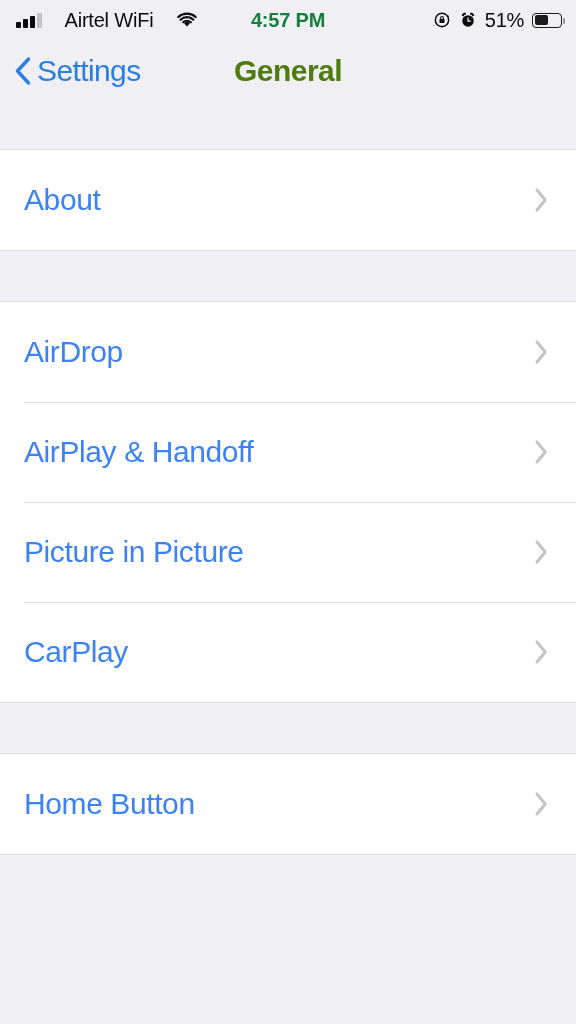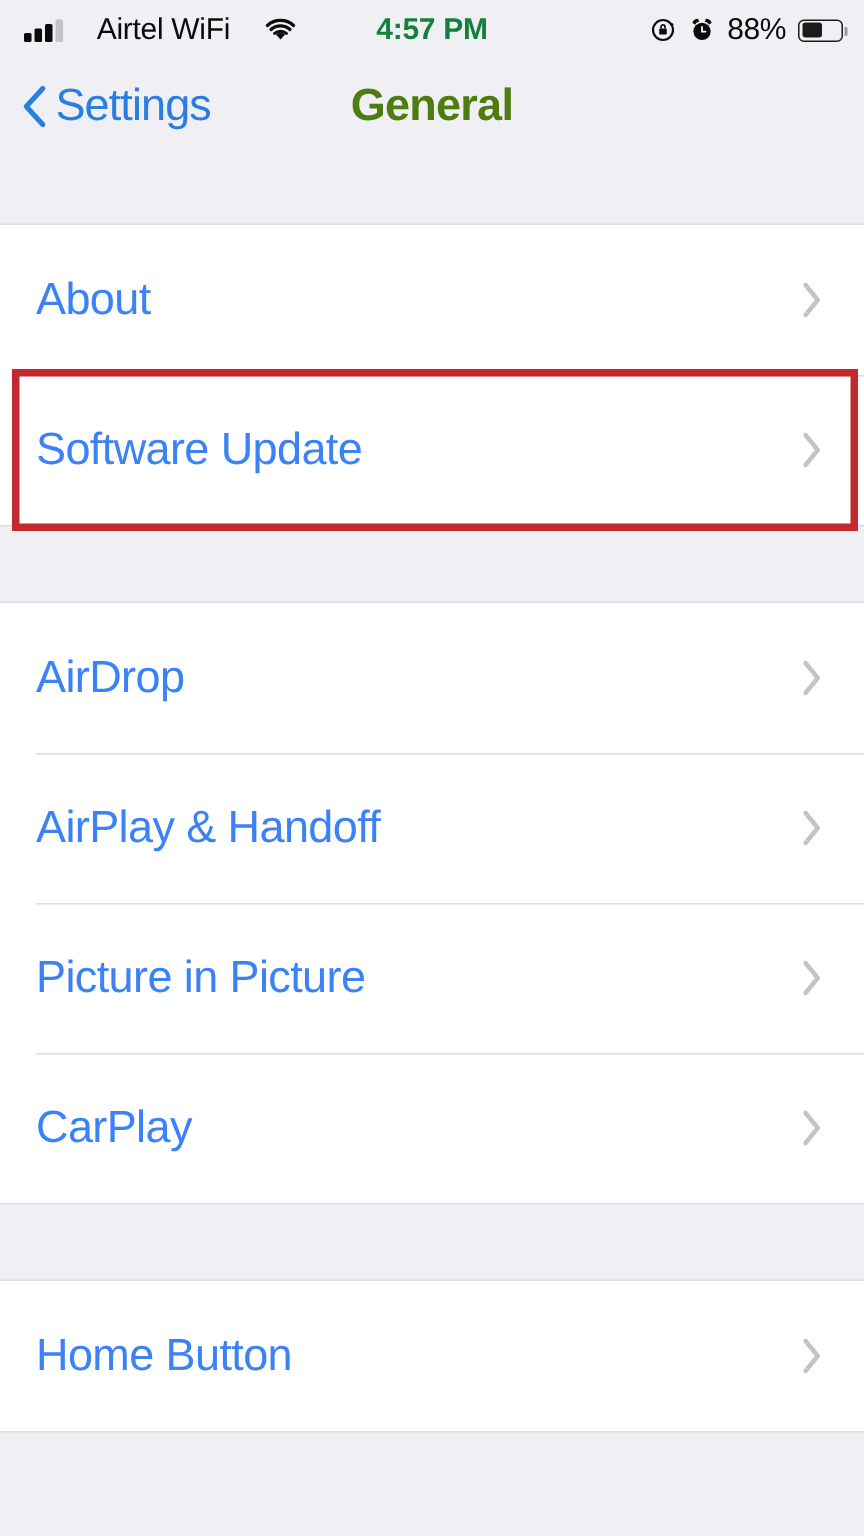--- a/index.html
+++ b/index.html
@@ -152,21 +152,21 @@
       </svg>
     </span>
     <span>
       <svg class="alarm-icon" viewBox="0 0 20 20">
         <circle cx="10" cy="11" r="6.4" fill="#0b0b0b"></circle>
         <path d="M2.8 4.6 a4.6 4.6 0 0 1 4.4 -2.9 l0.6 2.3 a3 3 0 0 0 -2.9 2.2 Z" fill="#0b0b0b"></path>
         <path d="M17.2 4.6 a4.6 4.6 0 0 0 -4.4 -2.9 l-0.6 2.3 a3 3 0 0 1 2.9 2.2 Z" fill="#0b0b0b"></path>
         <path d="M10 7.6 v3.6 h2.6" stroke="#ffffff" stroke-width="1.3" fill="none" stroke-linecap="round"></path>
       </svg>
     </span>
-    <span class="battery-pct">88%</span>
+    <span class="battery-pct">51%</span>
     <span class="battery">
       <span class="battery-fill" id="battery-fill" style="width: 13.668px;"></span>
     </span>
   </div>
 </div>
 
 <div class="nav-bar">
   <div class="back-button">
     <span>
       <svg class="chevron-left" viewBox="0 0 18 30">
@@ -183,29 +183,20 @@
   <div id="sections-host">
       <div class="group">
         <div class="row">
           <span class="row-label">About</span>
           <span>
             <svg class="chevron-right" viewBox="0 0 17 30">
               <path d="M4 5 L12.2 15 L4 25" fill="none" stroke="#c4c4c8" stroke-width="3" stroke-linecap="round" stroke-linejoin="round"></path>
             </svg>
           </span>
         </div>
-        <div class="row highlighted">
-          <span class="row-label">Software Update</span>
-          <span>
-            <svg class="chevron-right" viewBox="0 0 17 30">
-              <path d="M4 5 L12.2 15 L4 25" fill="none" stroke="#c4c4c8" stroke-width="3" stroke-linecap="round" stroke-linejoin="round"></path>
-            </svg>
-          </span>
-          <span class="highlight-box" style="border-color: rgb(195, 40, 47);"></span>
-        </div>
       </div>
       <div class="gap mid"></div>
       <div class="group">
         <div class="row">
           <span class="row-label">AirDrop</span>
           <span>
             <svg class="chevron-right" viewBox="0 0 17 30">
               <path d="M4 5 L12.2 15 L4 25" fill="none" stroke="#c4c4c8" stroke-width="3" stroke-linecap="round" stroke-linejoin="round"></path>
             </svg>
           </span>

